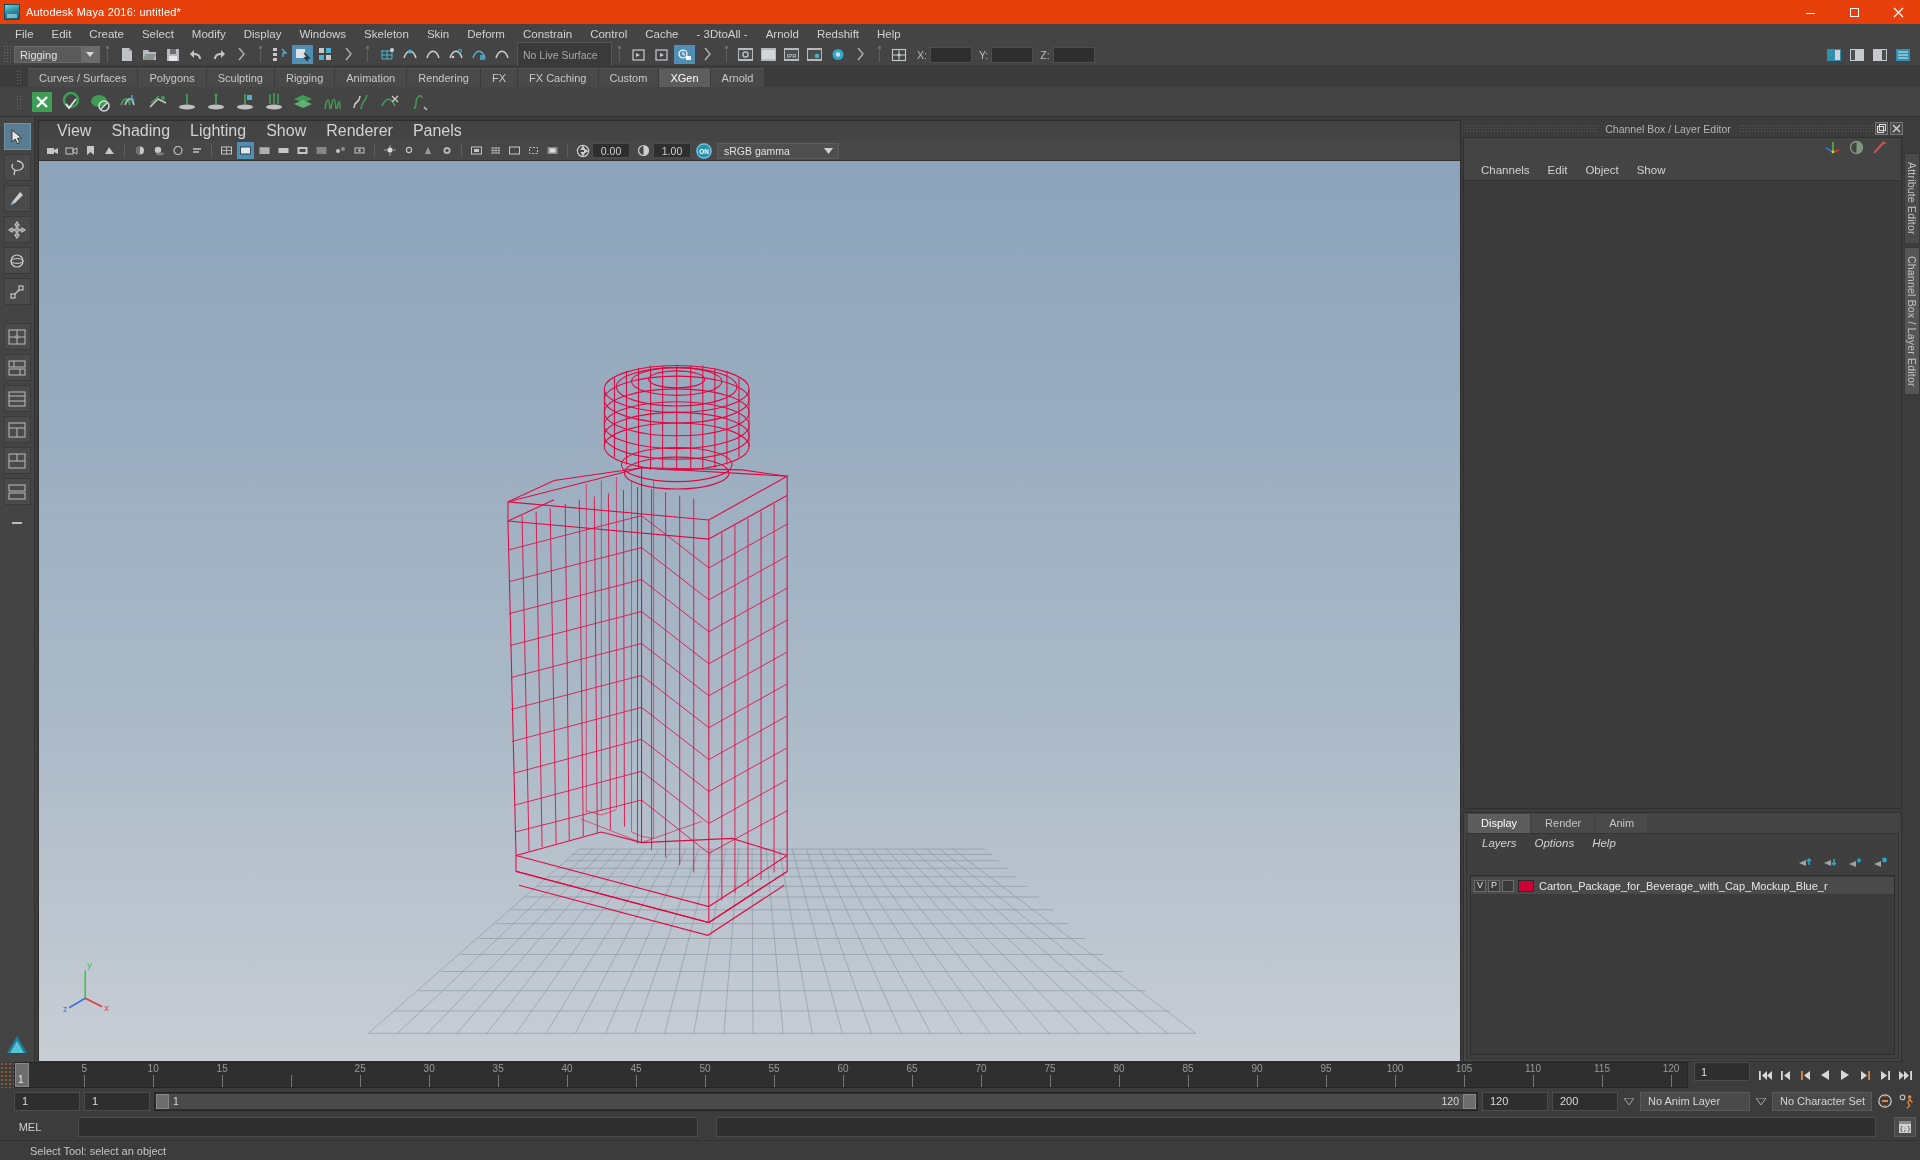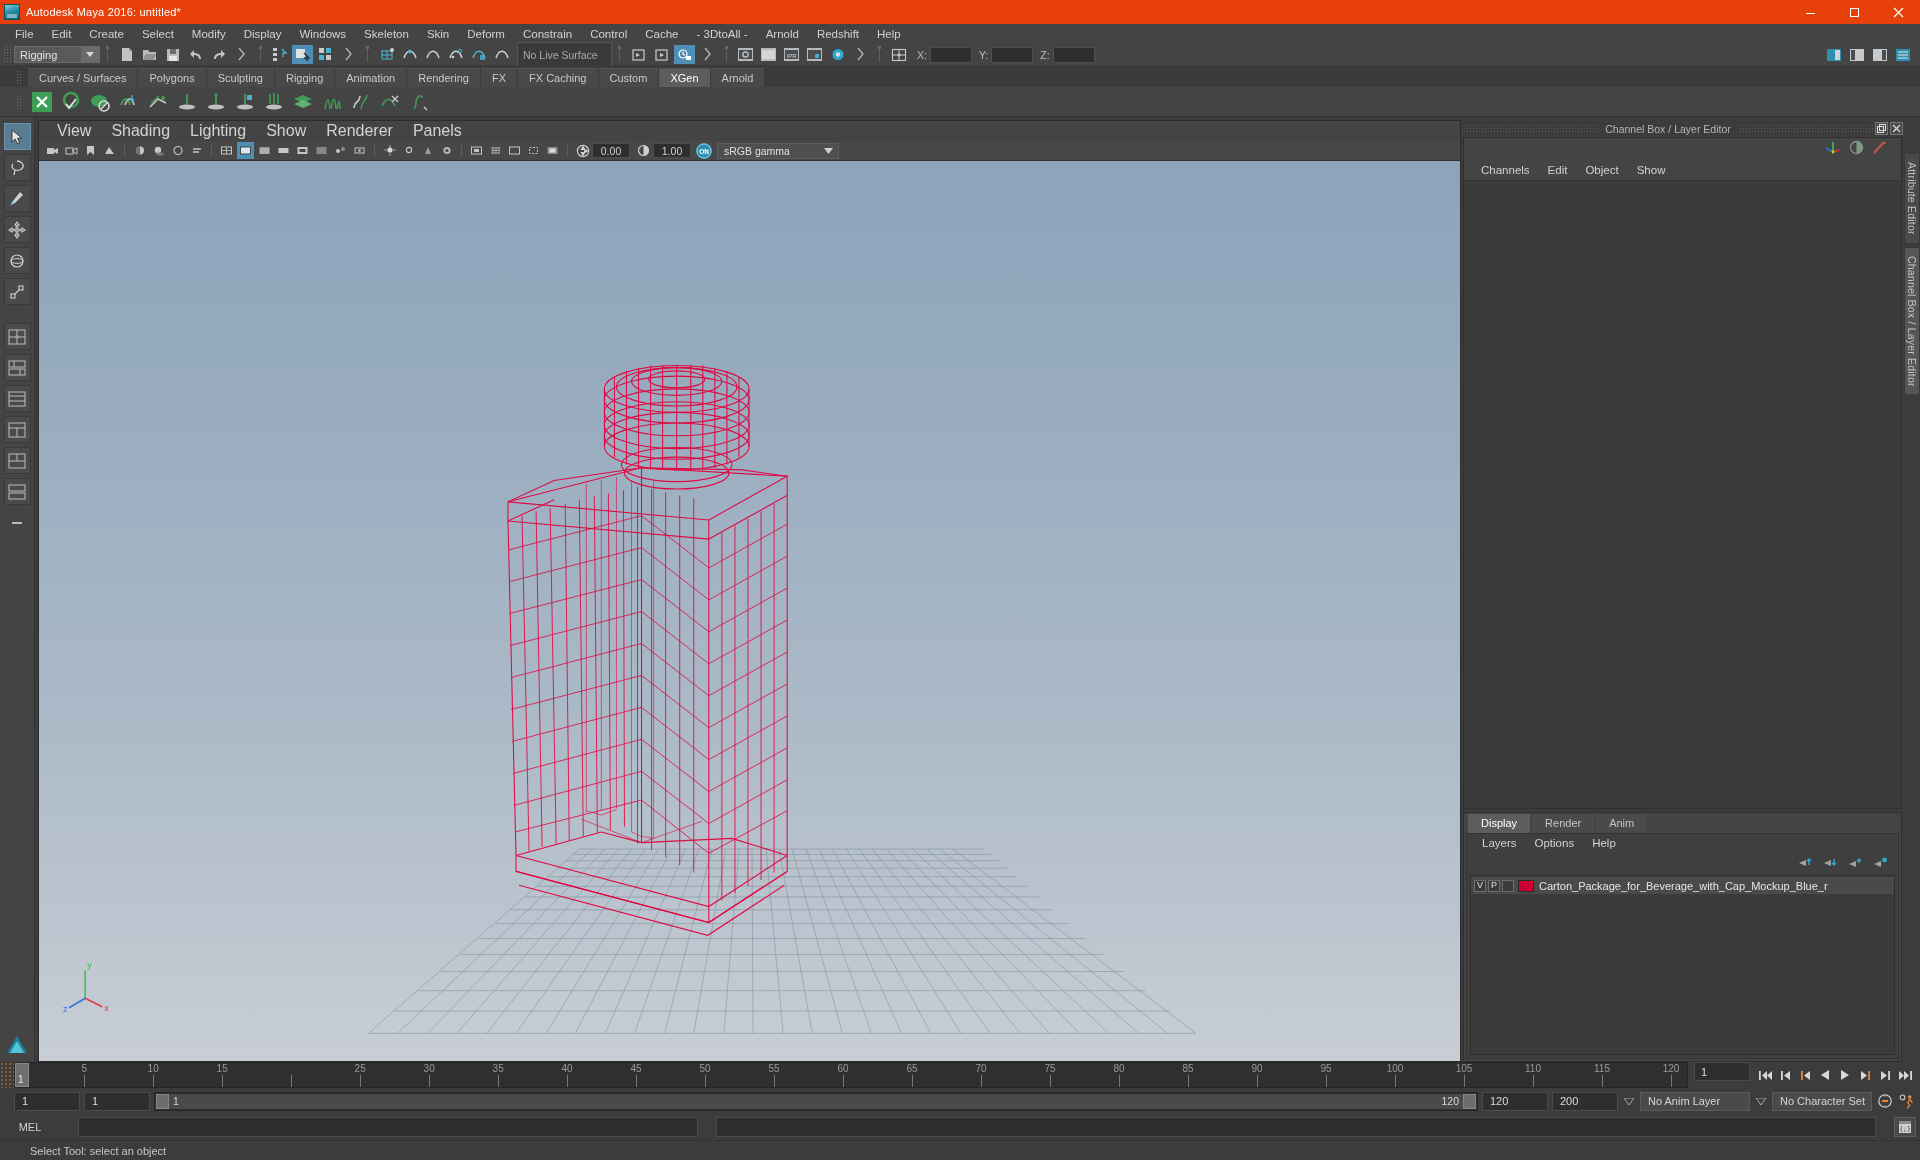--- a/index.html
+++ b/index.html
@@ -101,21 +101,21 @@
   .cb-menubar{height:20px;display:flex;align-items:center;padding-left:8px;}
   .cb-menubar .mi{font-size:11.5px;color:#d2d2d2;padding:0 9px;height:20px;line-height:20px;}
   .cb-body{flex:1;background:#3b3b3b;border-top:1px solid #333;min-height:0;}
 
   .layer-ed{flex:0 0 auto;background:#444;border:1px solid #2f2f2f;margin-right:1px;margin-top:3px;
     display:flex;flex-direction:column;height:250px;}
   .le-tabs{height:20px;display:flex;align-items:flex-end;padding-left:4px;}
   .letab{height:19px;line-height:19px;padding:0 13px;font-size:11px;color:#c5c5c5;background:#4a4a4a;margin-right:2px;}
   .letab.active{background:#5d5d5d;color:#fff;}
   .le-inner{flex:1;display:flex;flex-direction:column;background:#3f3f3f;border:1px solid #333;margin:0 2px 2px 2px;min-height:0;}
-  .le-menubar{height:19px;display:flex;align-items:flex-start;padding-left:6px;}
+  .le-menubar{height:19px;display:flex;align-items:flex-start;padding-left:6px;font-style:italic;}
   .le-menubar .mi{font-size:11.5px;color:#d2d2d2;padding:0 9px;height:19px;line-height:19px;}
   .le-icons{height:20px;display:flex;align-items:center;justify-content:flex-end;gap:10px;padding-right:10px;}
   .le-list{flex:1;background:#3b3b3b;border:1px solid #2e2e2e;margin:2px 3px 3px 3px;min-height:0;padding-top:1px;}
   .le-row{height:17px;display:flex;align-items:center;background:#4a4a4a;padding-left:3px;}
   .le-chk{width:12px;height:12px;border:1px solid #6e6e6e;background:#3a3a3a;color:#e0e0e0;font-size:9px;
     display:flex;align-items:center;justify-content:center;margin-right:2px;line-height:1;}
   .le-swatch{width:16px;height:12px;margin:0 5px 0 2px;border:1px solid #2a2a2a;}
   .le-name{font-size:11px;color:#e6e6e6;white-space:nowrap;}
 
   

